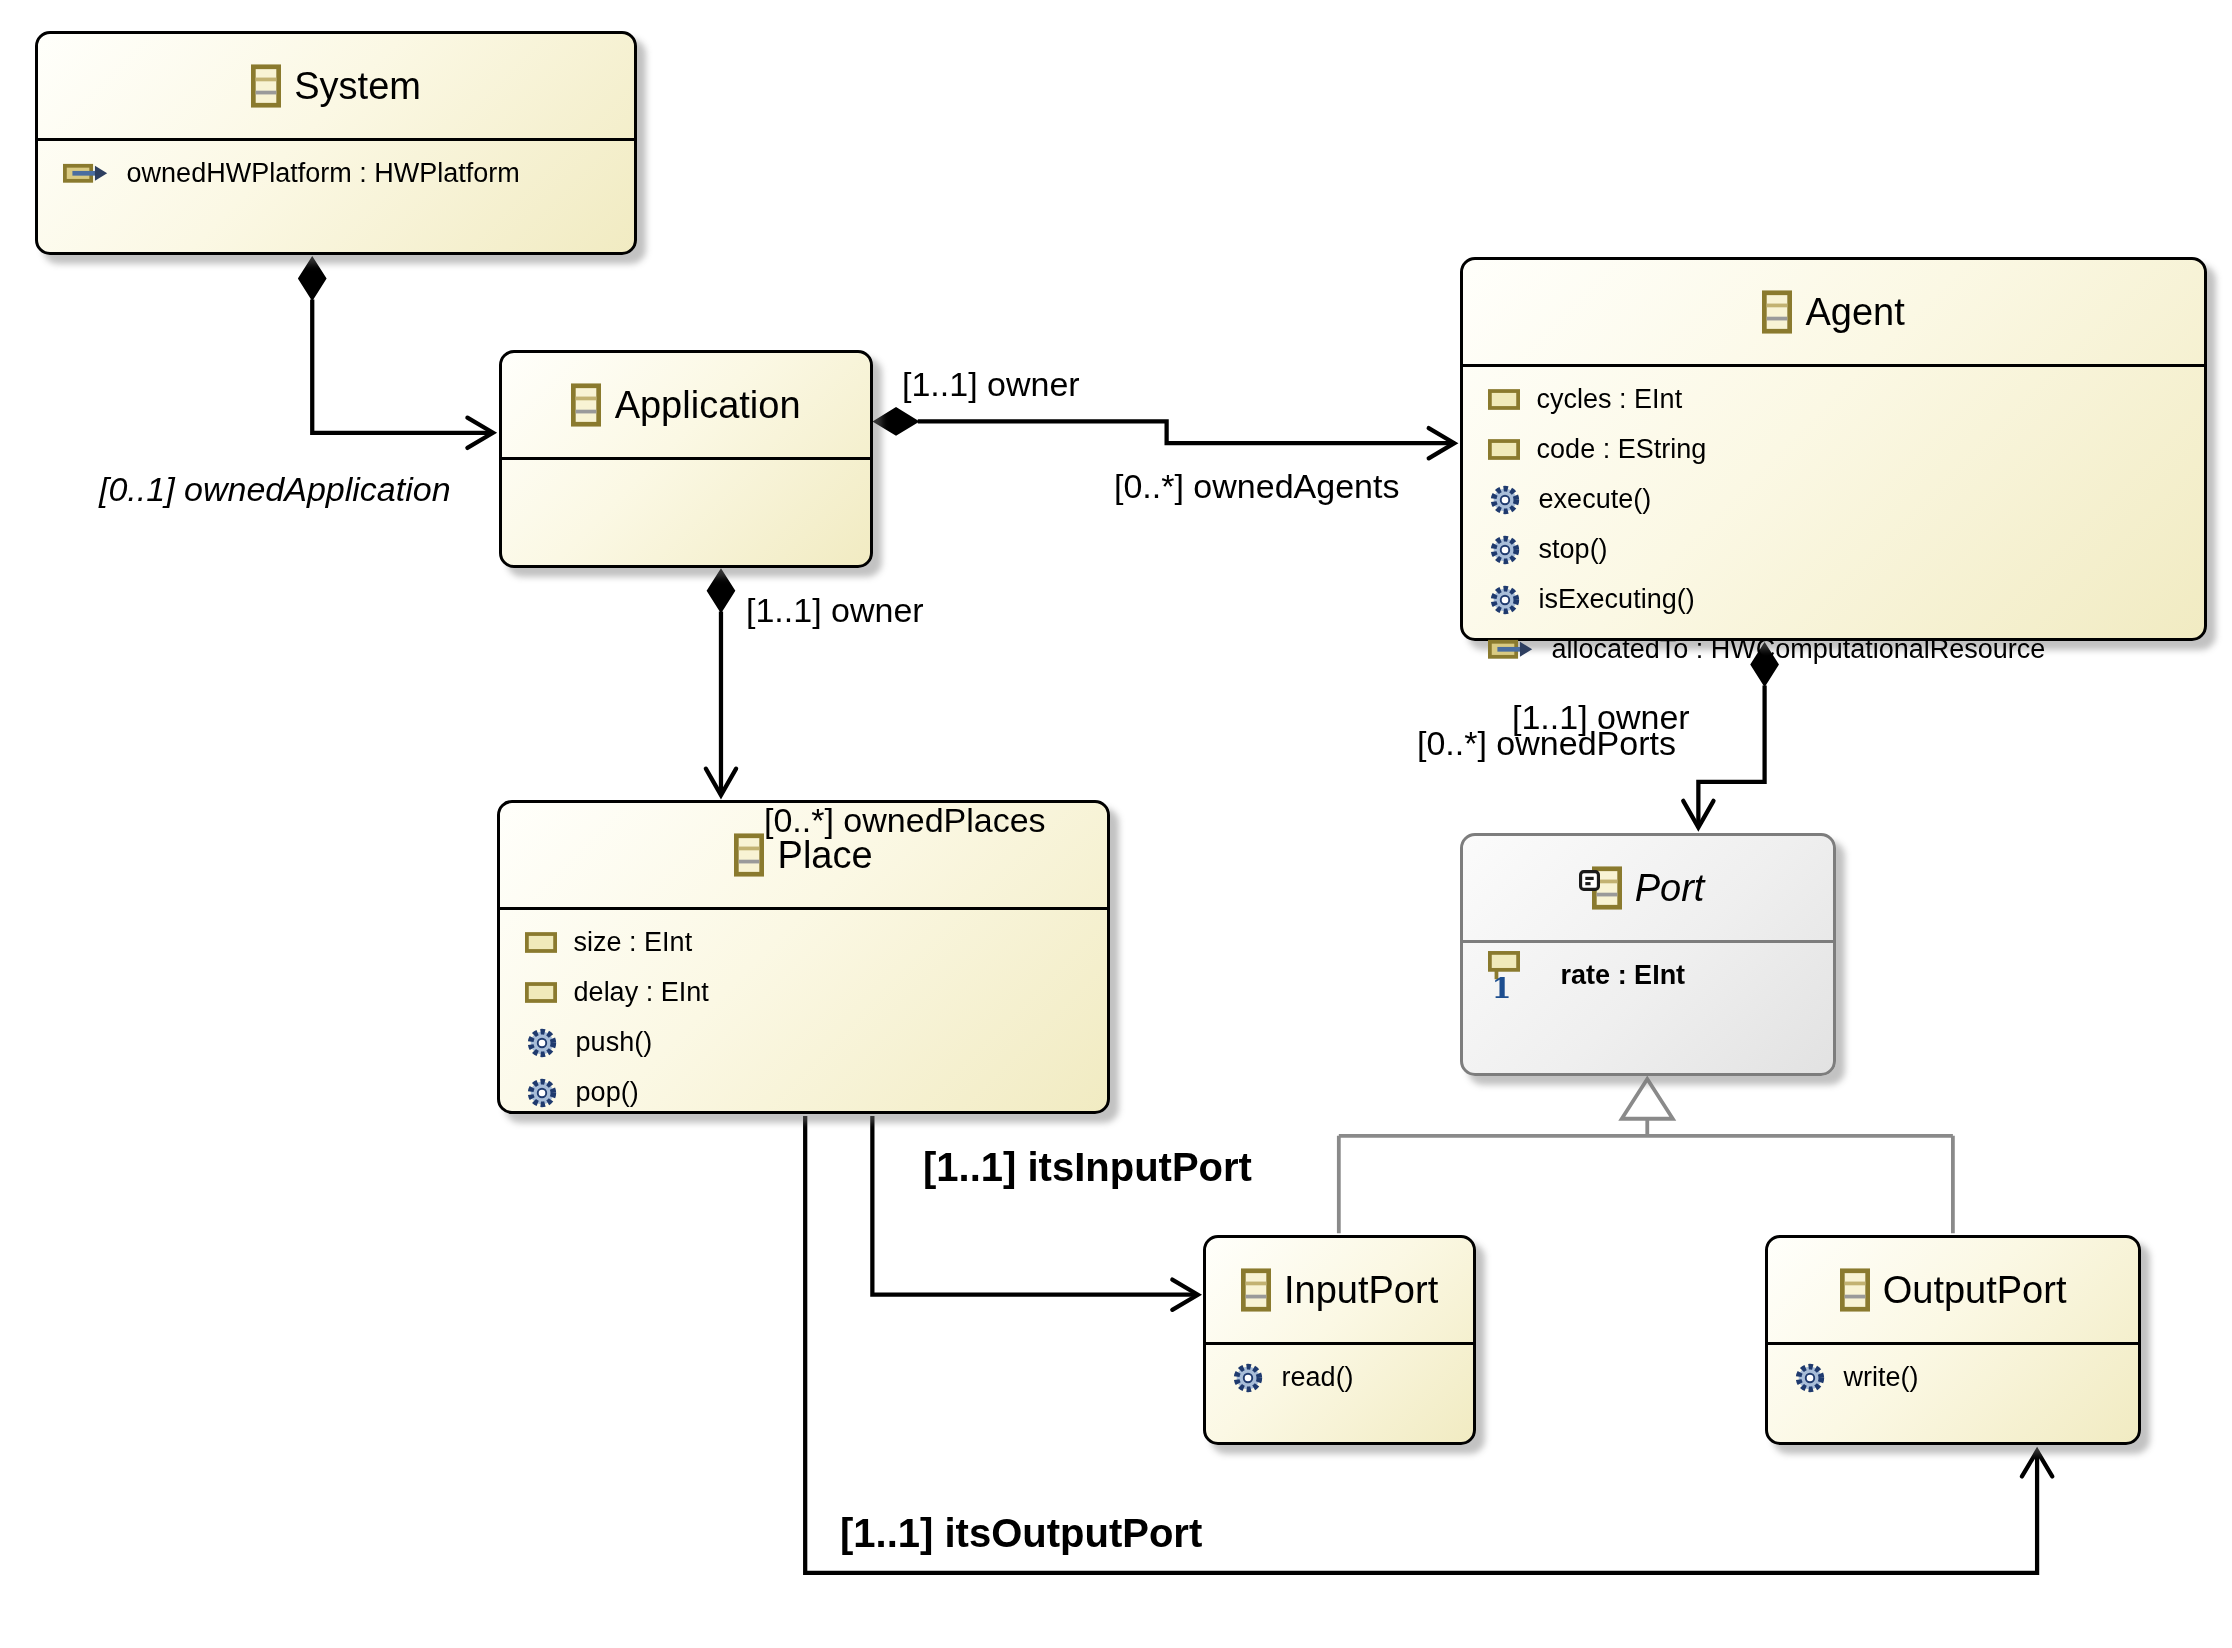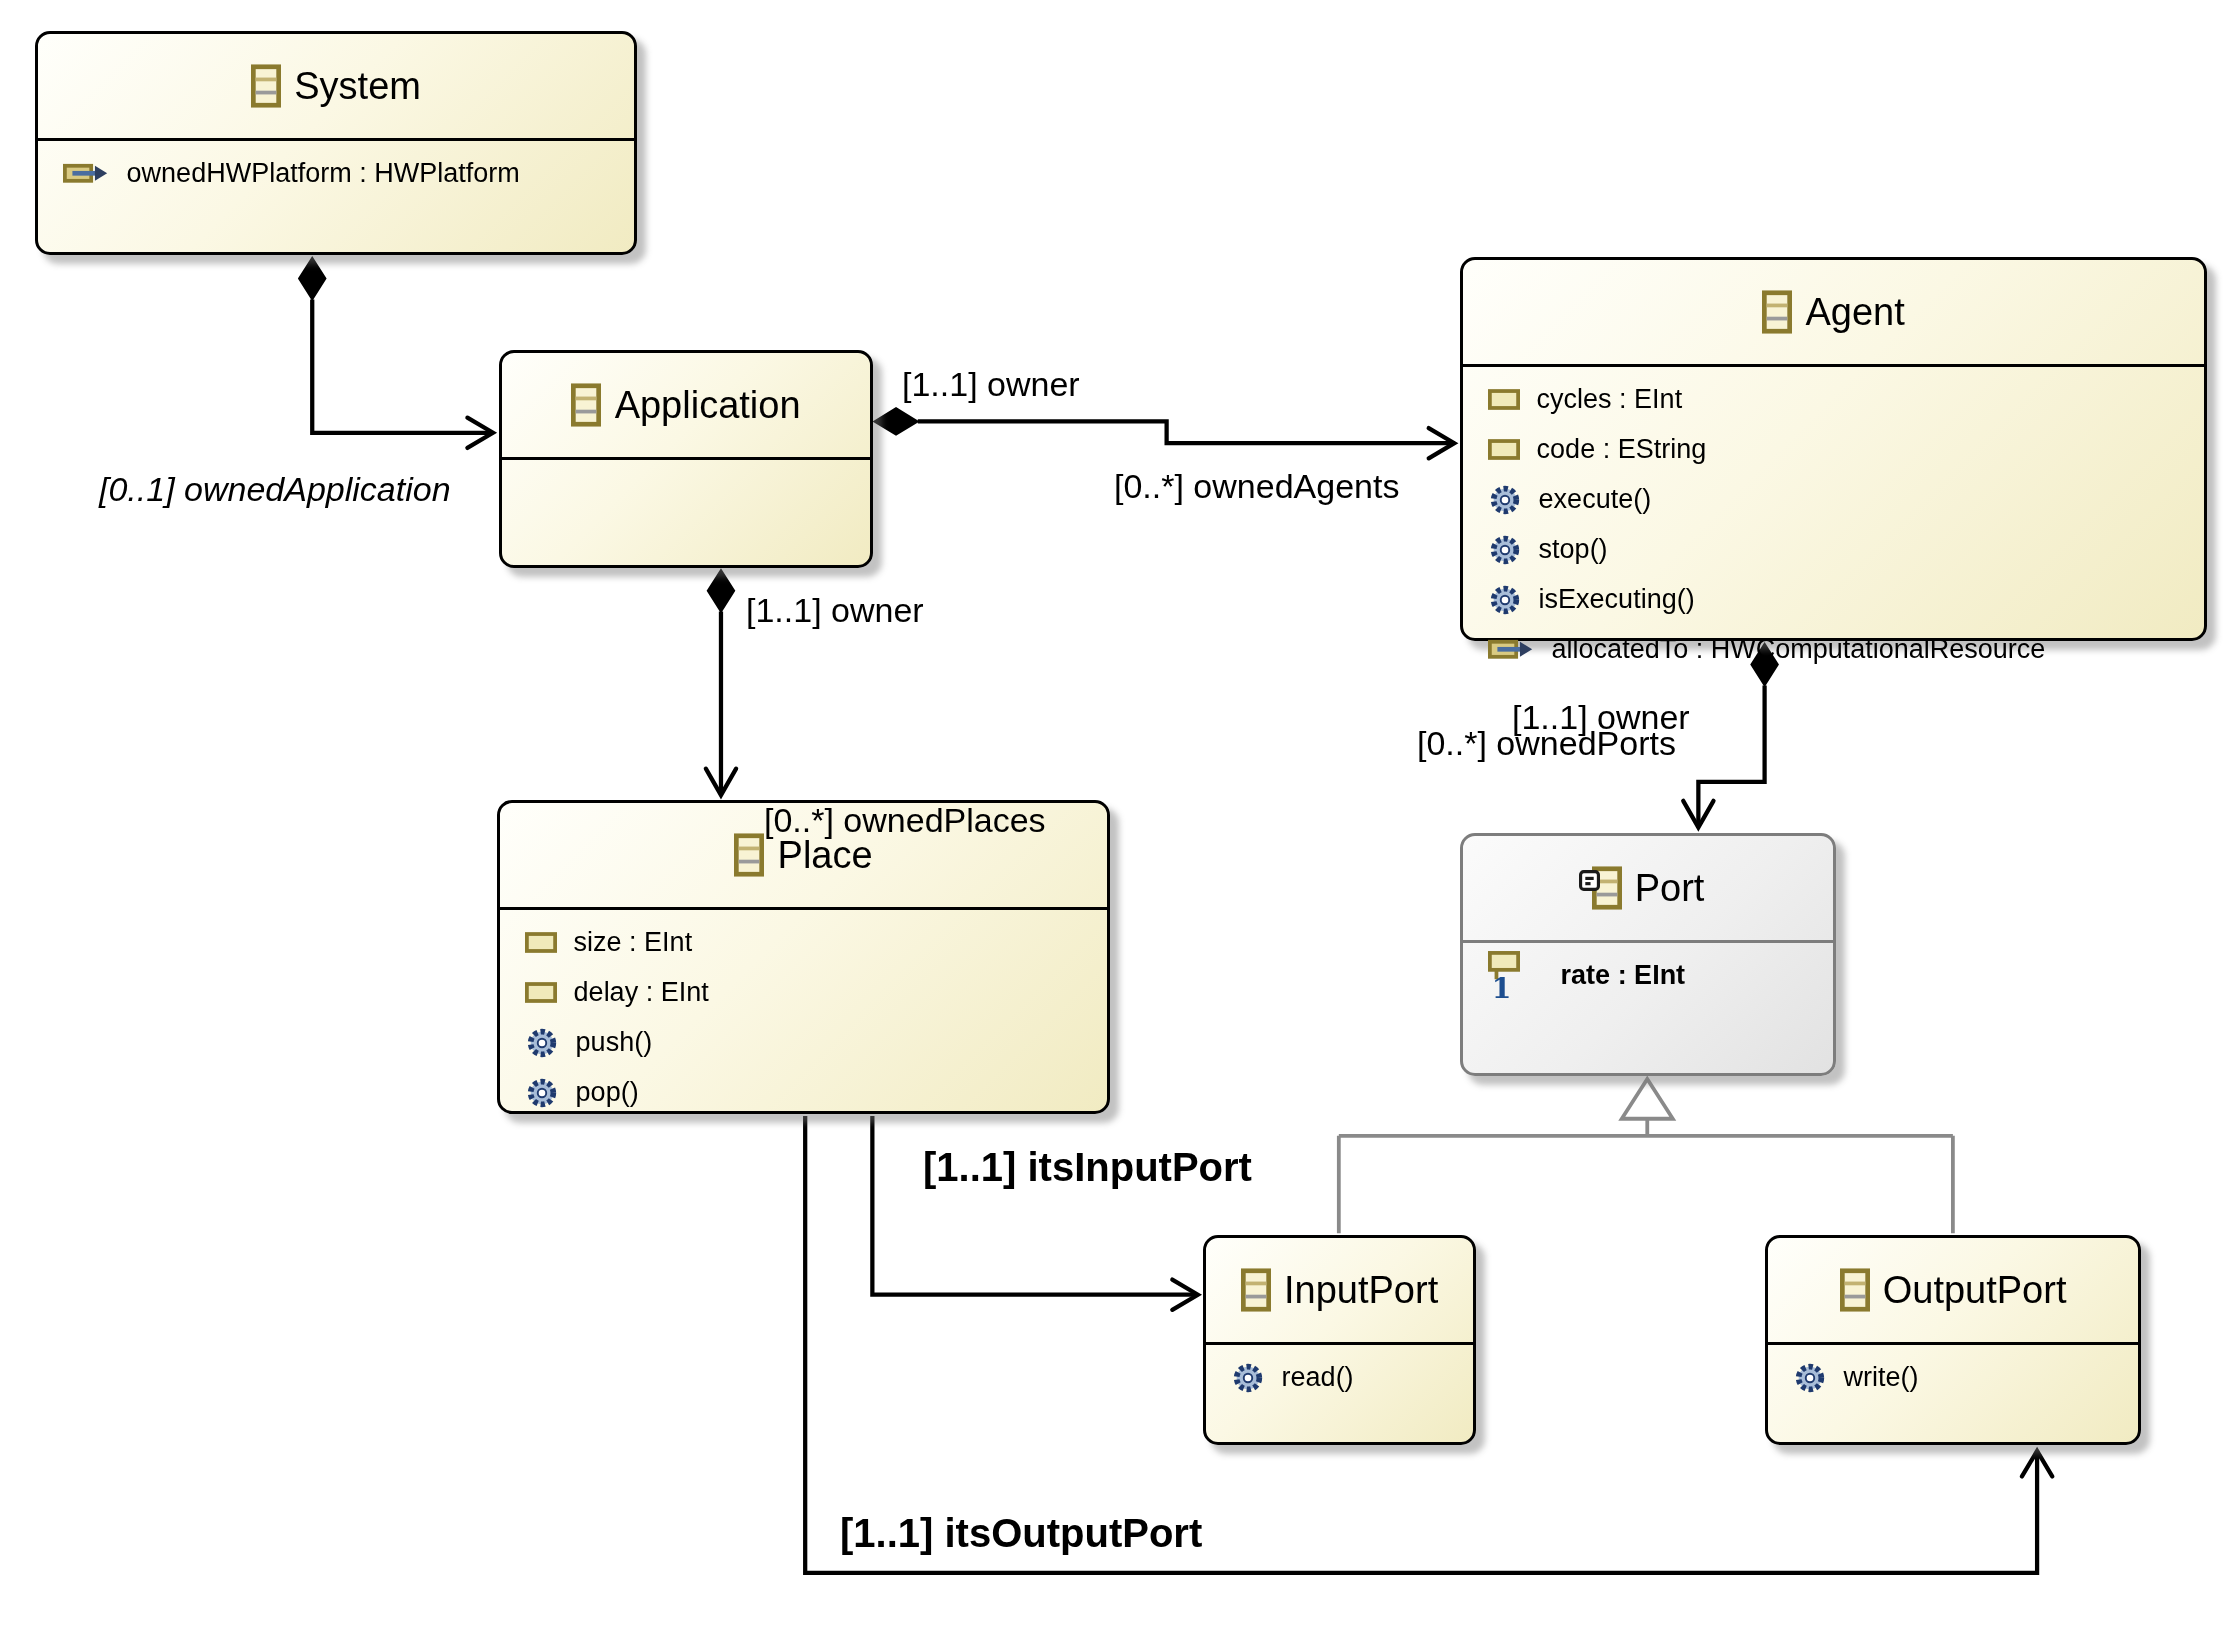--- a/index.html
+++ b/index.html
@@ -21,21 +21,21 @@
   }
   .title{
     box-sizing:border-box;
     height:107px;
     display:flex;align-items:center;justify-content:center;gap:13.2px;
     border-bottom:3.8px solid #000;
     font-size:38px;
   }
   .cls.abstract .title{border-bottom-color:#7d7d7d;}
   .tname{white-space:nowrap;}
-  .tname.italic{}
+  .tname.italic{font-style:italic;}
   .body{box-sizing:border-box;padding:7.6px 9.5px 0 24.6px;overflow:hidden;}
   .row{height:50px;display:flex;align-items:center;gap:17px;white-space:nowrap;overflow:hidden;}
   .row .rlabel{font-size:27px;}
   .row.bold .rlabel{font-weight:bold;margin-left:24px;}
   .icon{display:inline-flex;flex:none;align-items:center;}
   .icon-badged{position:relative;}
   .icon-badged .badge{position:absolute;top:-9.5px;left:-12.3px;}
 
   .elabel{
     position:absolute;

